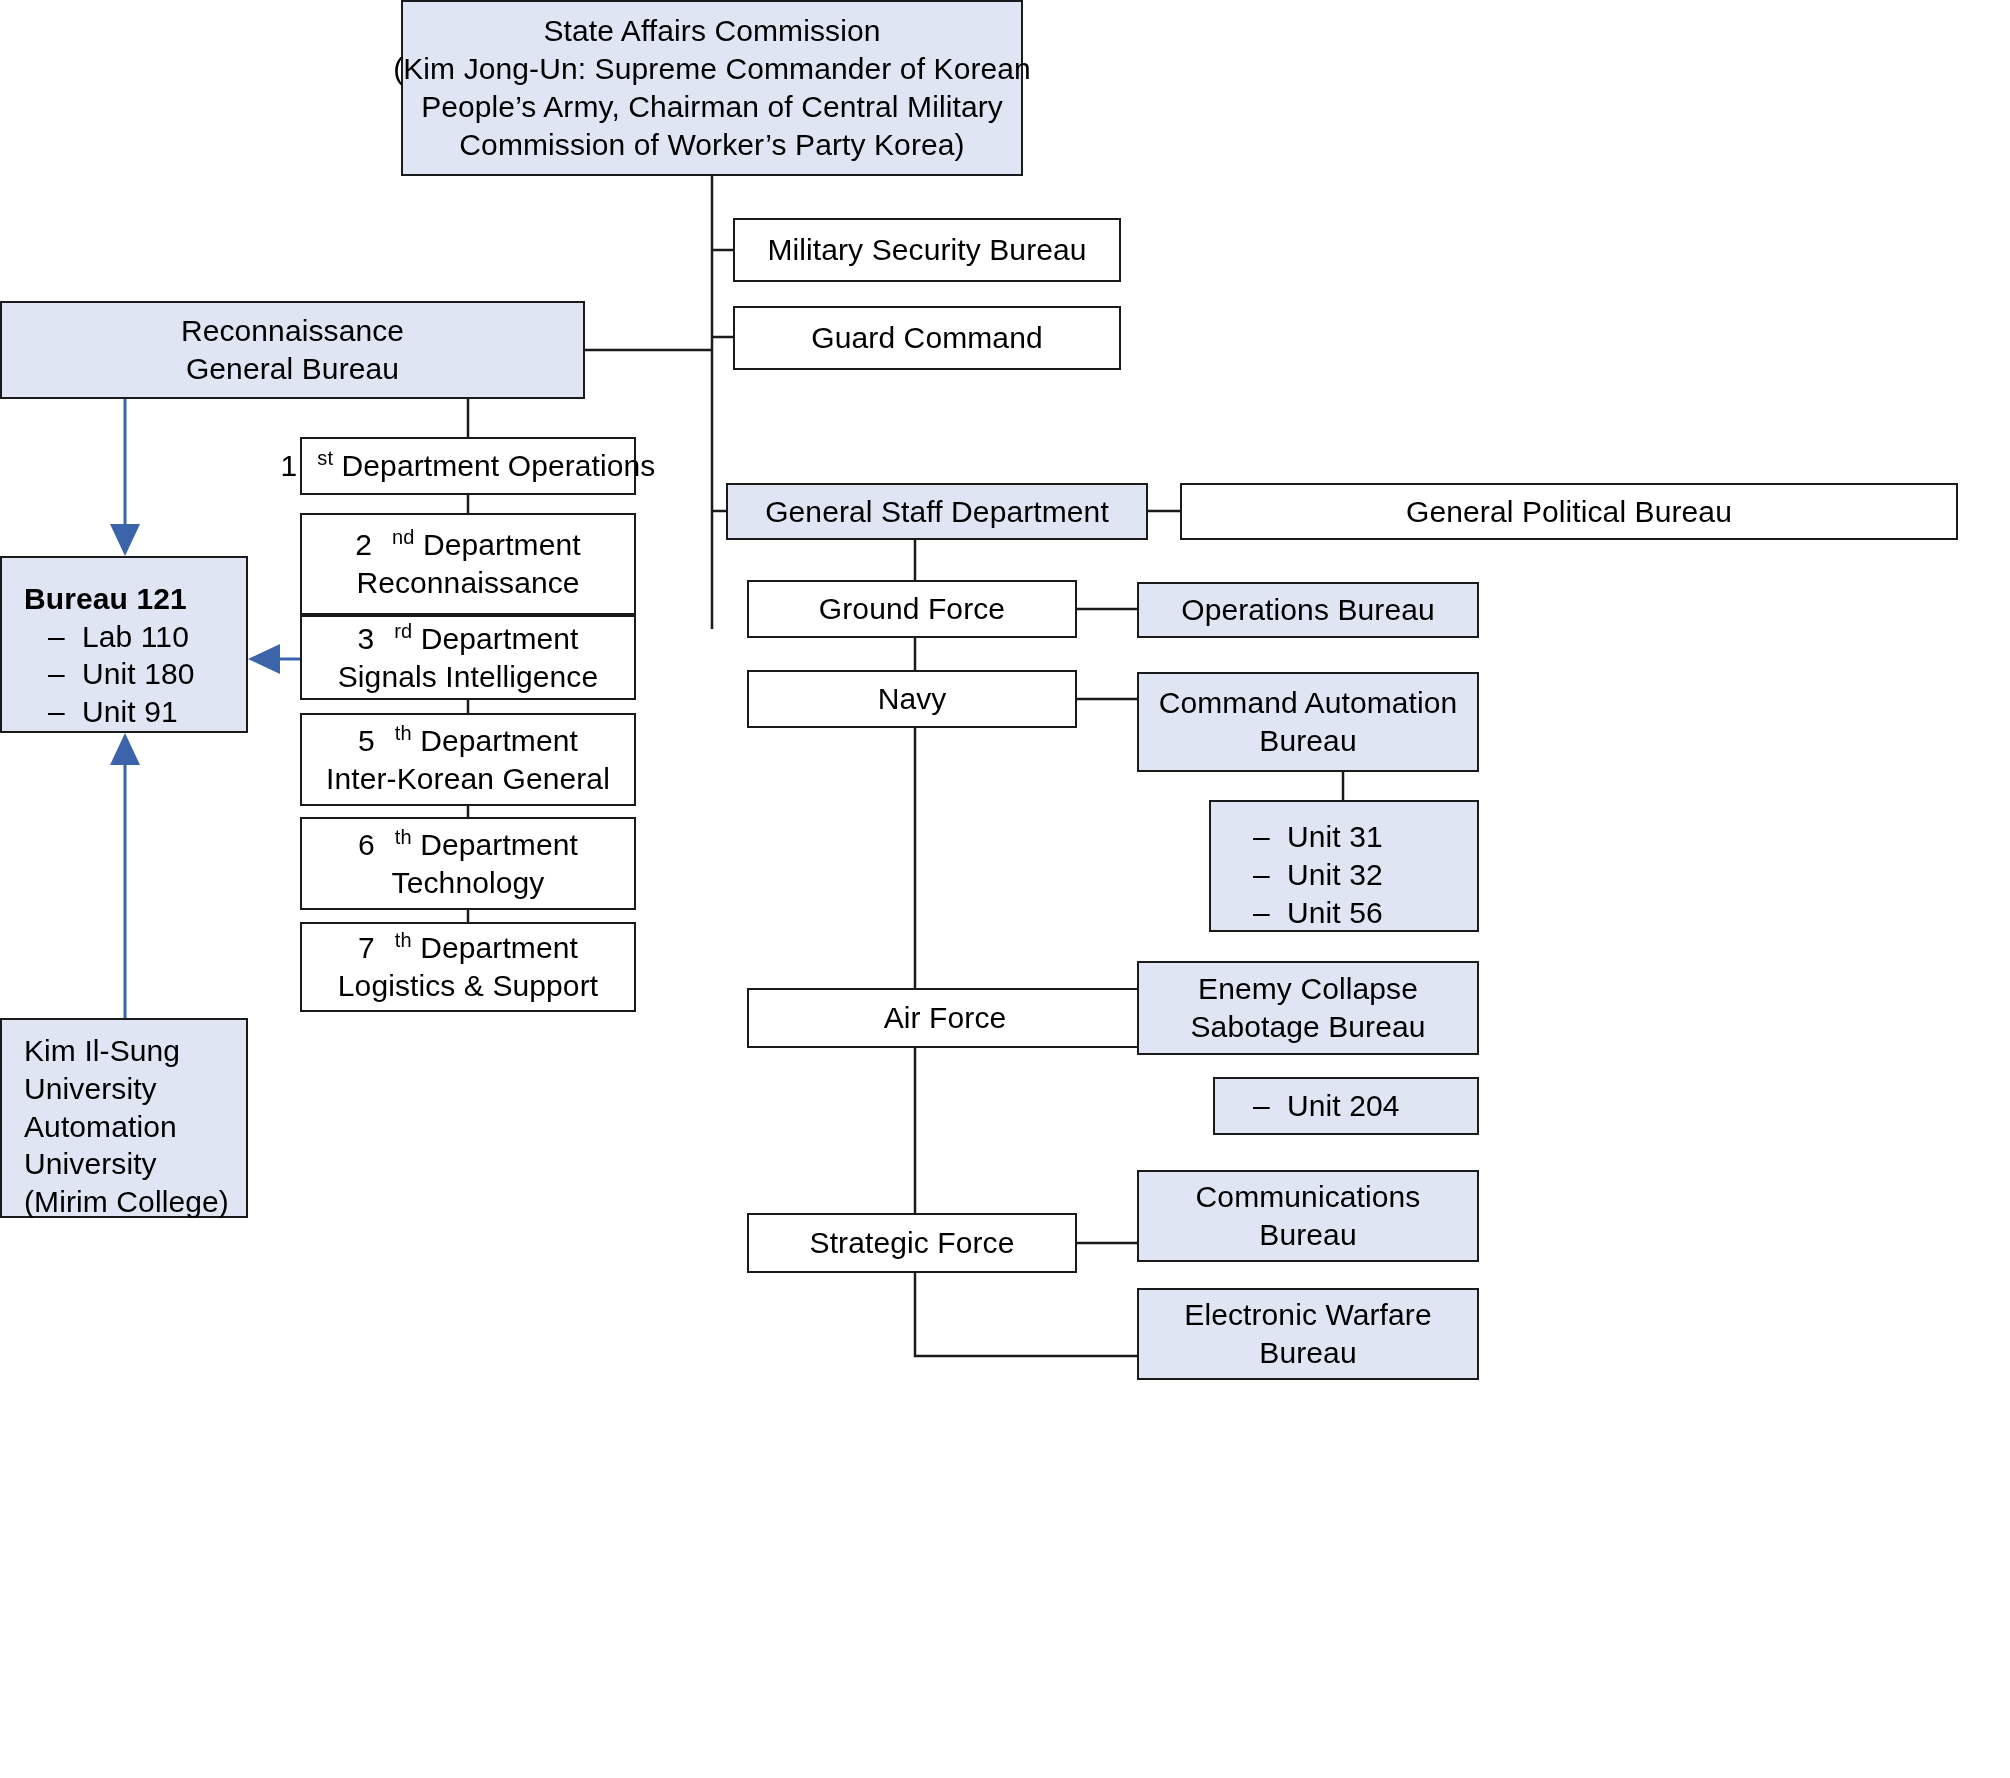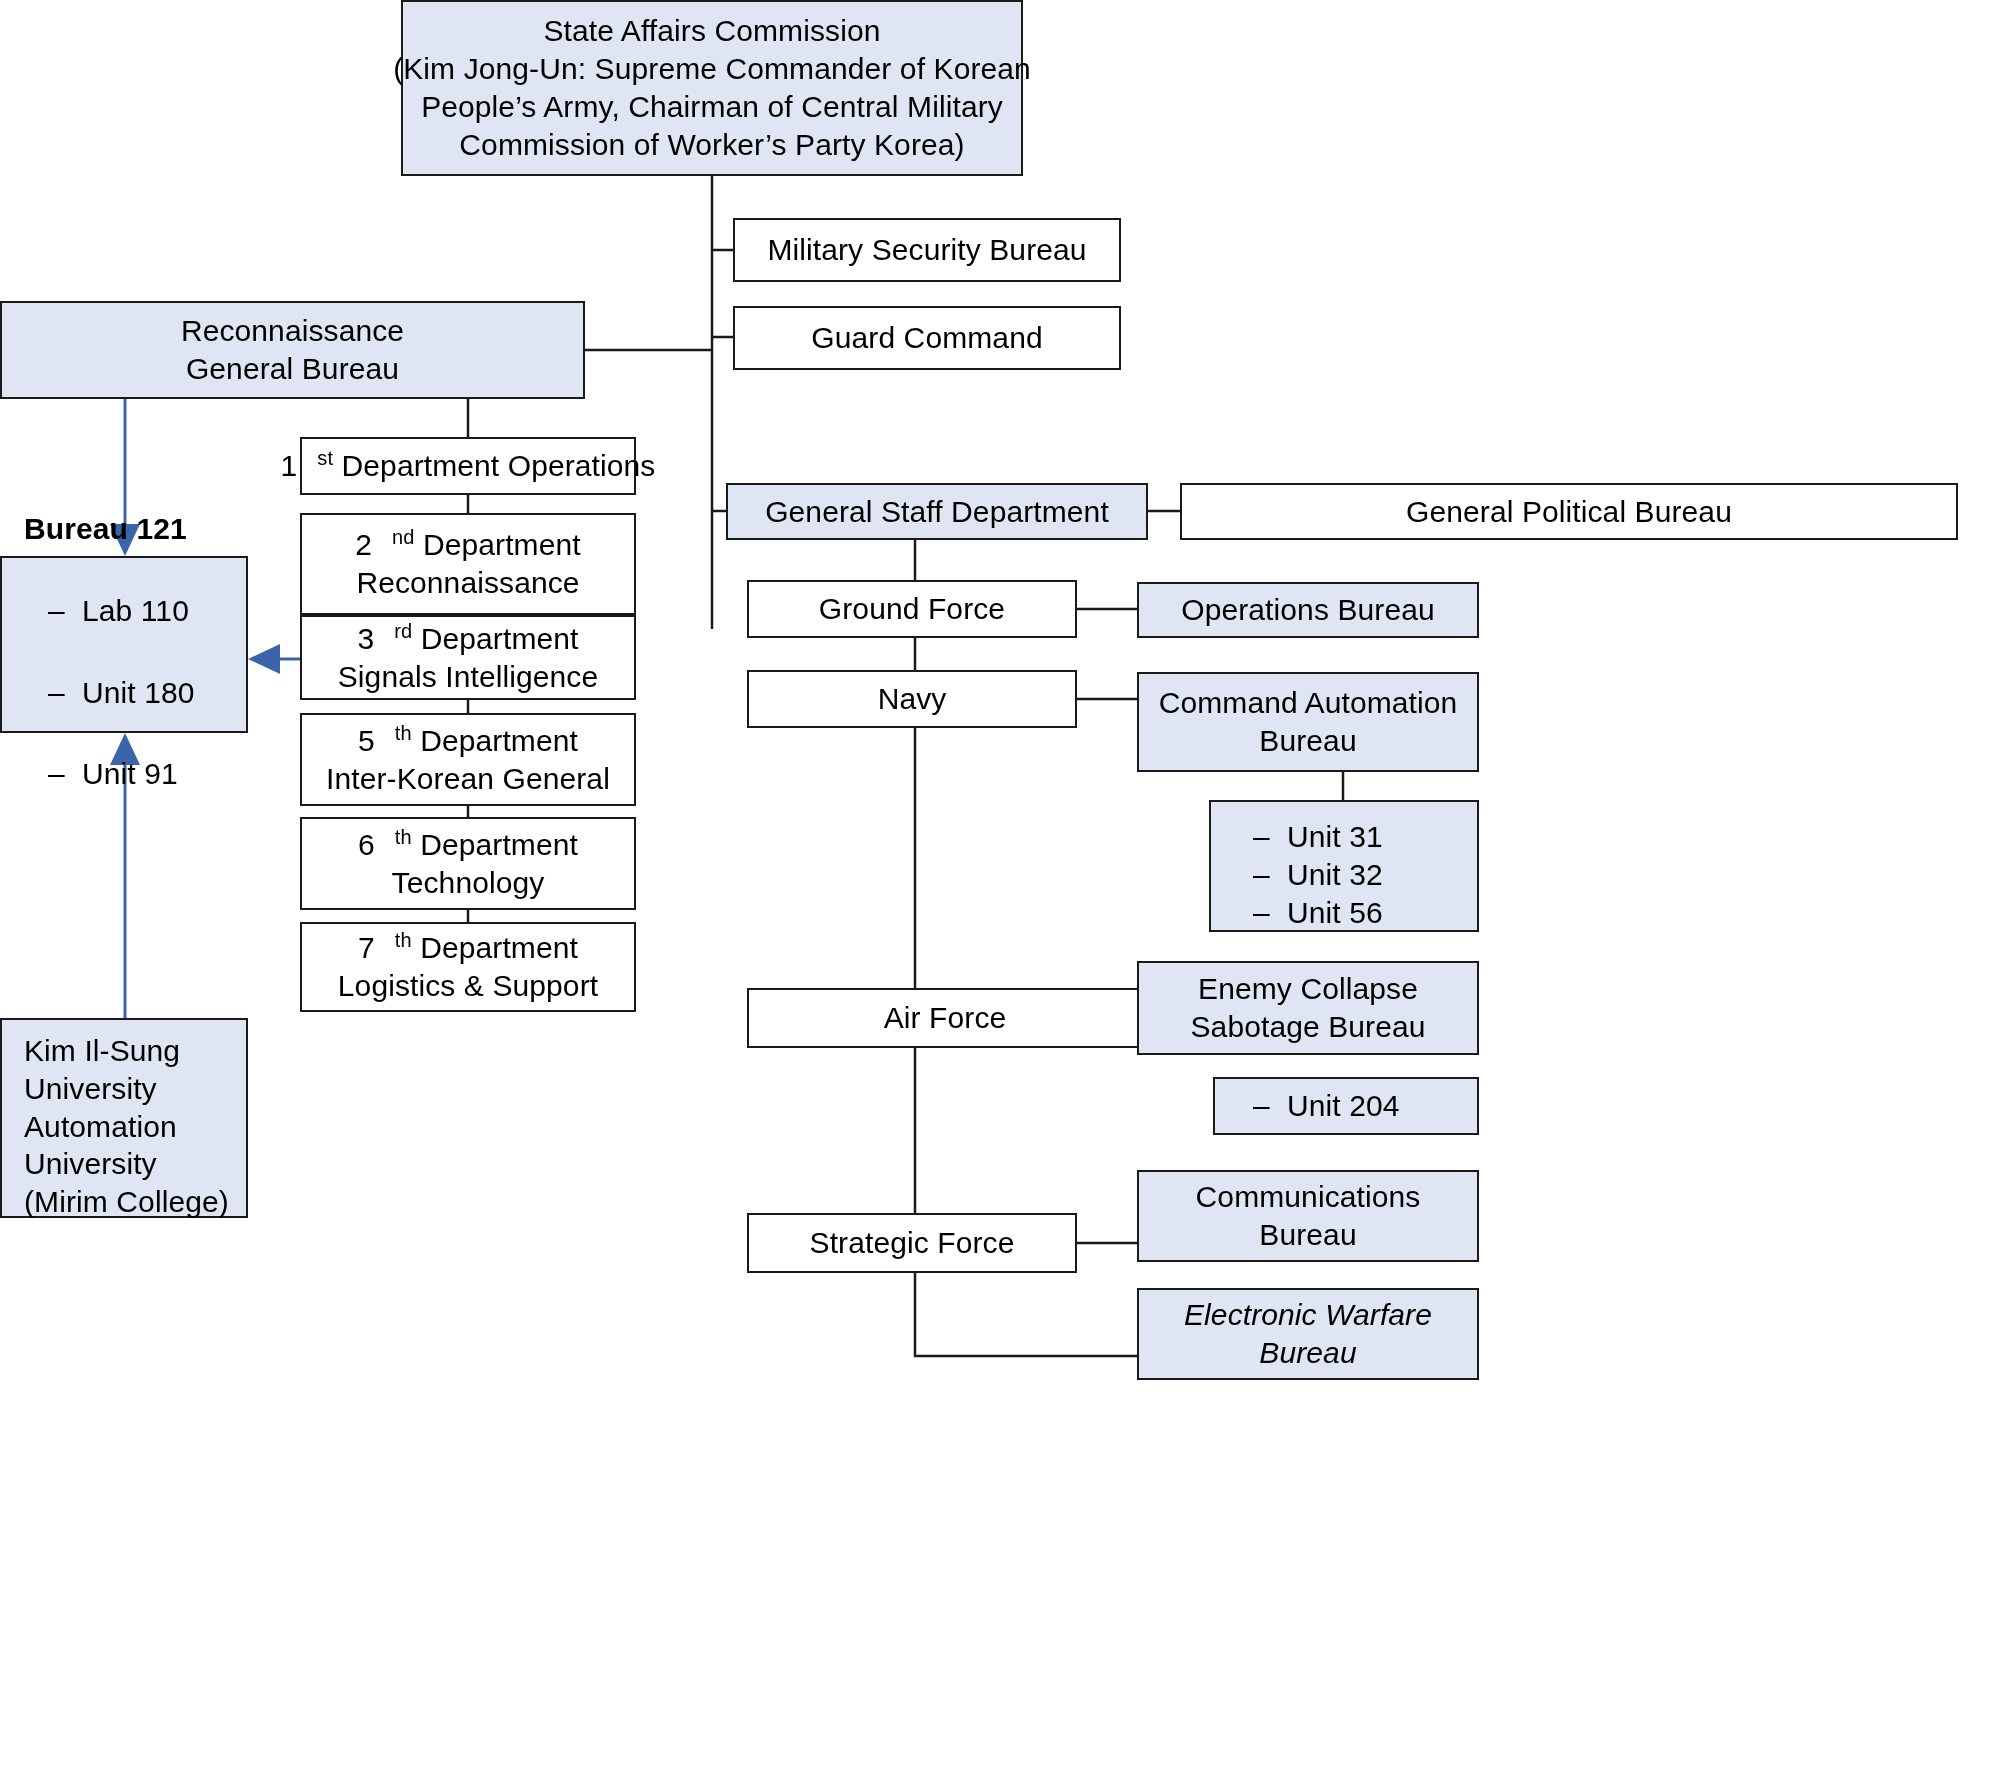--- a/index.html
+++ b/index.html
@@ -88,21 +88,21 @@
 
   <div class="box white" style="left:733px;top:306px;width:388px;height:64px;">
     <span class="ln">Guard Command</span>
   </div>
 
   <div class="box blue" style="left:0px;top:301px;width:585px;height:98px;">
     <span class="ln">Reconnaissance</span>
     <span class="ln">General Bureau</span>
   </div>
 
-  <div class="box blue left" style="left:0px;top:556px;width:248px;height:177px;padding:14px 0 0 22px;justify-content:center;gap:44px;">
+  <div class="box blue left" style="left:0px;top:556px;width:248px;height:177px;padding:14px 0 0 22px;justify-content:flex-end;">
     <span class="ln bold">Bureau 121</span>
     <span class="bullet"><span class="dash">–</span><span>Lab 110</span></span>
     <span class="bullet"><span class="dash">–</span><span>Unit 180</span></span>
     <span class="bullet"><span class="dash">–</span><span>Unit 91</span></span>
   </div>
 
   <div class="box blue left" style="left:0px;top:1018px;width:248px;height:200px;padding:12px 0 0 22px;justify-content:flex-start;">
     <span class="ln">Kim Il-Sung</span>
     <span class="ln">University</span>
     <span class="ln">Automation</span>
@@ -185,18 +185,18 @@
 
   <div class="box blue left" style="left:1213px;top:1077px;width:266px;height:58px;padding-left:14px;justify-content:center;">
     <span class="bullet"><span class="dash">–</span><span>Unit 204</span></span>
   </div>
 
   <div class="box blue" style="left:1137px;top:1170px;width:342px;height:92px;">
     <span class="ln">Communications</span>
     <span class="ln">Bureau</span>
   </div>
 
-  <div class="box blue" style="left:1137px;top:1288px;width:342px;height:92px;font-style:italic;">
+  <div class="box blue" style="left:1137px;top:1288px;width:342px;height:92px;">
     <span class="ln">Electronic Warfare</span>
     <span class="ln">Bureau</span>
   </div>
 
 </div>
 
 </body></html>

